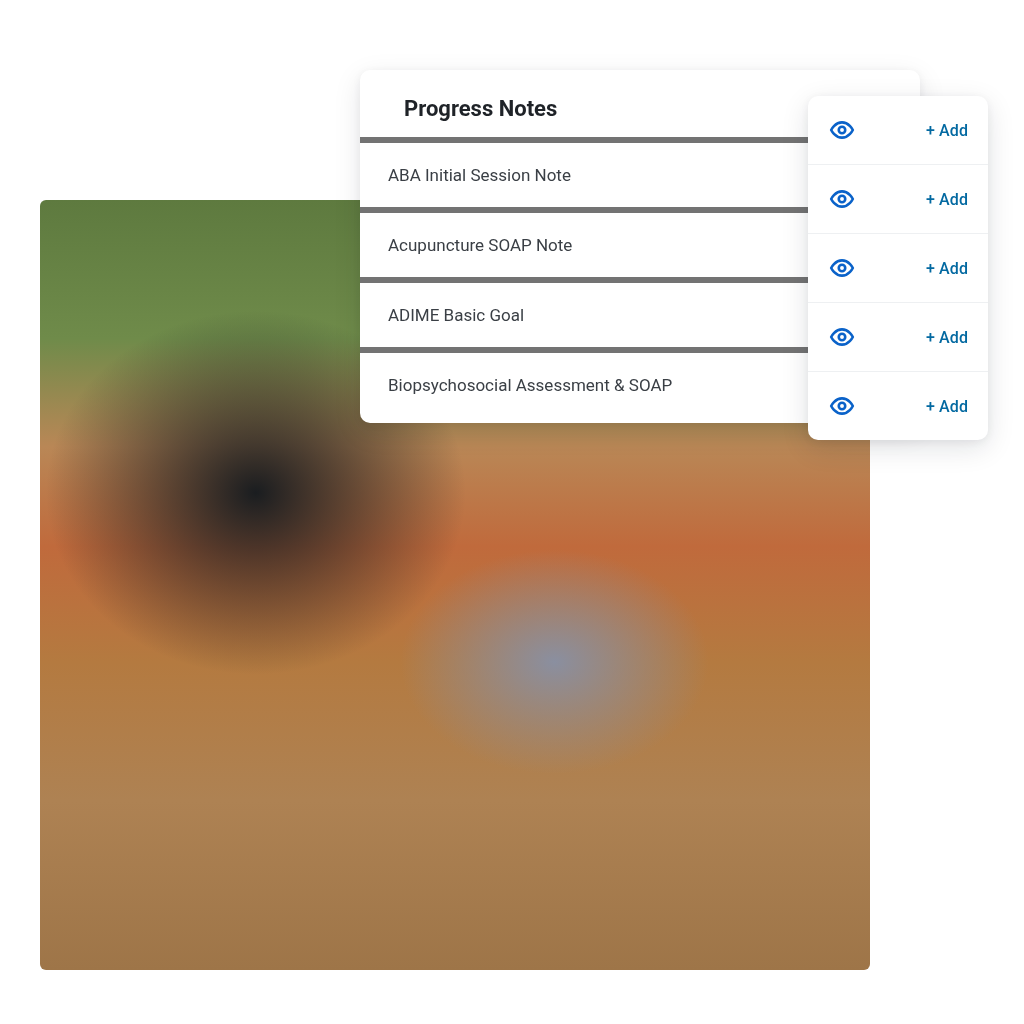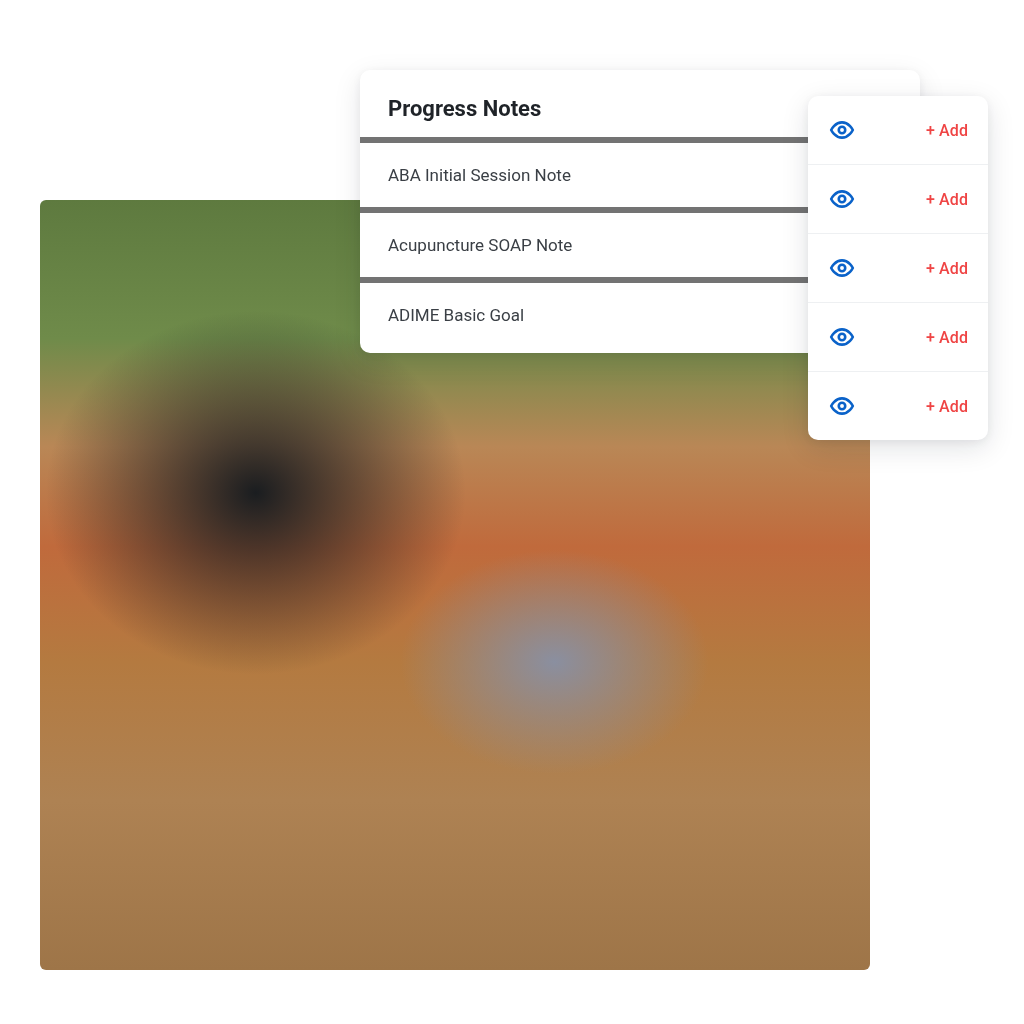--- a/index.html
+++ b/index.html
@@ -34,21 +34,21 @@
     width: 560px;
     background: #ffffff;
     border-radius: 10px;
     box-shadow: 0 8px 28px rgba(17,24,39,0.10), 0 2px 8px rgba(17,24,39,0.06);
     padding-bottom: 6px;
   }
   .notes-title {
     font-size: 22px;
     font-weight: 700;
     color: #1f2328;
-    padding: 26px 28px 16px 28px;
+    padding: 26px 28px 16px 44px;
   }
   .note-row {
     padding: 22px 28px;
     border-top: 6px solid #737373;
     font-size: 17px;
     color: #3a3f45;
     cursor: pointer;
   }
   .note-row:first-of-type { border-top: none; padding-top: 10px; }
 
@@ -78,41 +78,44 @@
     align-items: center;
     justify-content: center;
     cursor: pointer;
     color: #0a62c9;
   }
   .eye-icon svg { display: block; }
 
   .add-btn {
     font-size: 16px;
     font-weight: 500;
-    color: #ef4444;
+    color: #0369a1;
     cursor: pointer;
     white-space: nowrap;
     letter-spacing: 0.1px;
   }
 </style>
 </head>
 <body>
 
 <div class="photo-placeholder"></div>
 
 <div class="notes-card">
   <div class="notes-title">Progress Notes</div>
   <div class="note-row">
     <span>ABA Initial Session Note</span>
   </div>
   <div class="note-row">
     <span>Acupuncture SOAP Note</span>
   </div>
   <div class="note-row">
     <span>ADIME Basic Goal</span>
+  </div>
+  <div class="note-row">
+    <span>Biopsychosocial Assessment &amp; SOAP</span>
   </div>
 </div>
 
 <div class="actions-card">
   <div class="action-row">
     <span class="eye-icon">
       <svg width="26" height="26" viewBox="0 0 24 24" fill="none">
         <path d="M2 12s3.5-7 10-7 10 7 10 7-3.5 7-10 7S2 12 2 12z" stroke="currentColor" stroke-width="2.4" stroke-linecap="round" stroke-linejoin="round"></path>
         <circle cx="12" cy="12" r="3" stroke="currentColor" stroke-width="2.4"></circle>
       </svg>

